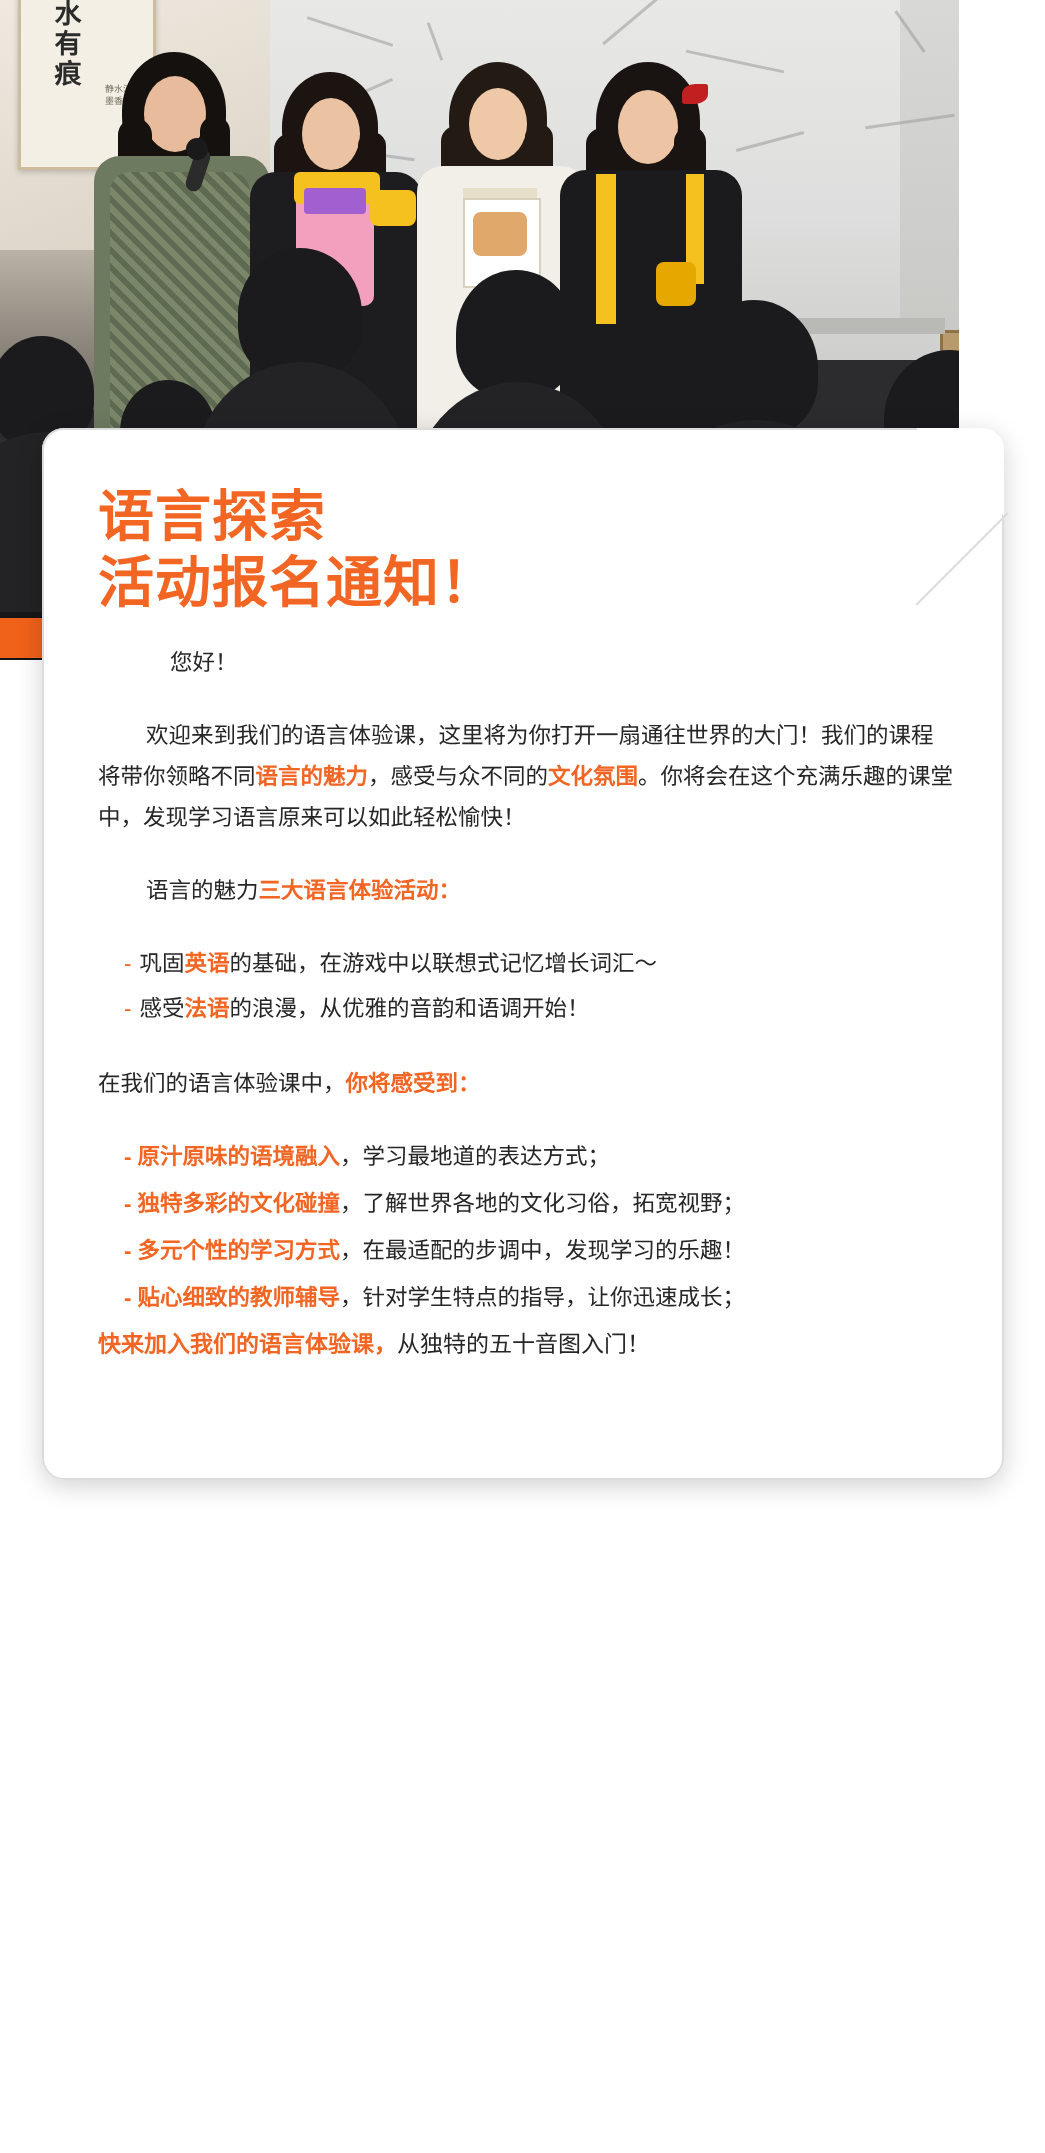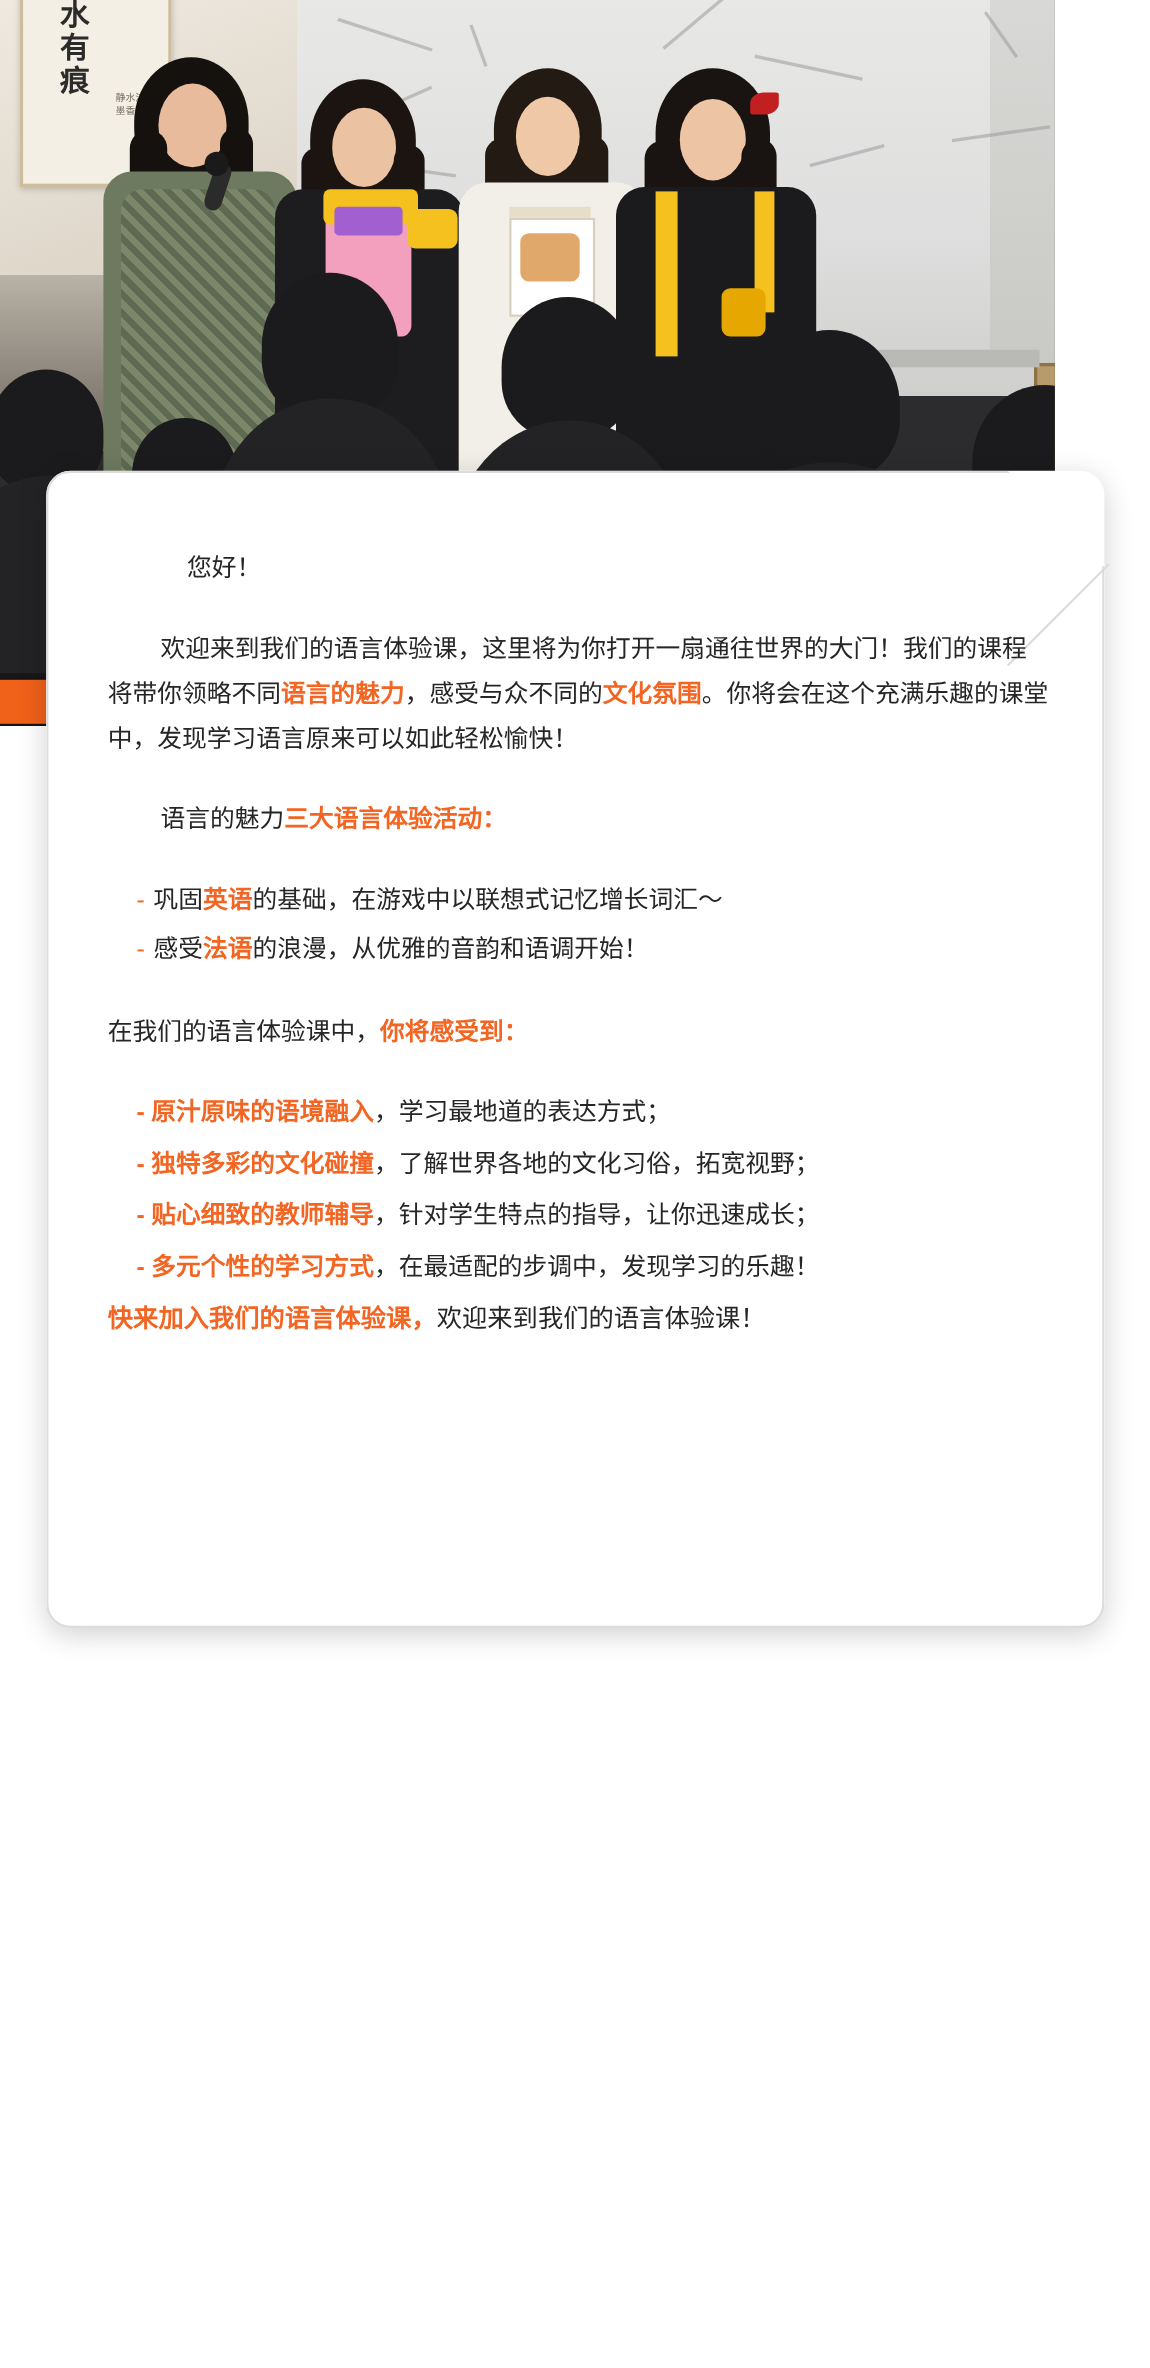--- a/index.html
+++ b/index.html
@@ -317,20 +317,24 @@
 
   <div class="orange-tab"></div>
 </div>
 
 <div class="card">
   <div class="fold-cut"></div>
   <div class="card-border"></div>
   <div class="fold-line"></div>
 
   <div class="card-inner">
+    <h1 class="title">
+      <span>语言探索</span>
+      <span class="l2">活动报名通知！</span>
+    </h1>
 
 
     <div class="body">
 
 
       <div class="gap-s"></div>
       <p class="indent2">您好！</p>
 
       <div class="gap-m"></div>
       <p class="indent"><span>欢迎来到我们的语言体验课，这里将为你打开一扇通往世界的大门！我们的课程将带你领略不同</span><span class="hl">语言的魅力</span><span>，感受与众不同的</span><span class="hl">文化氛围</span><span>。你将会在这个充满乐趣的课堂中，发现学习语言原来可以如此轻松愉快！</span></p>
@@ -344,21 +348,21 @@
         <li><span class="dash">-</span><span>感受</span><span class="hl">法语</span><span>的浪漫，从优雅的音韵和语调开始！</span></li>
       </ul>
 
       <div class="gap-l"></div>
       <p><span>在我们的语言体验课中，</span><span class="hl">你将感受到：</span></p>
 
       <div class="gap-m"></div>
       <ul class="list2">
         <li><span class="dash">-</span><span class="hl">原汁原味的语境融入</span><span>，学习最地道的表达方式；</span></li>
         <li><span class="dash">-</span><span class="hl">独特多彩的文化碰撞</span><span>，了解世界各地的文化习俗，拓宽视野；</span></li>
+        <li><span class="dash">-</span><span class="hl">多元个性的学习方式</span><span>，在最适配的步调中，发现学习的乐趣！</span></li>
         <li><span class="dash">-</span><span class="hl">贴心细致的教师辅导</span><span>，针对学生特点的指导，让你迅速成长；</span></li>
-        <li><span class="dash">-</span><span class="hl">多元个性的学习方式</span><span>，在最适配的步调中，发现学习的乐趣！</span></li>
       </ul>
 
-      <p class="closing"><span class="hl">快来加入我们的语言体验课，</span><span>欢迎来到我们的语言体验课！</span></p>
+      <p class="closing"><span class="hl">快来加入我们的语言体验课，</span><span>从独特的五十音图入门！</span></p>
 
     </div>
   </div>
 </div>
 
 </body></html>

